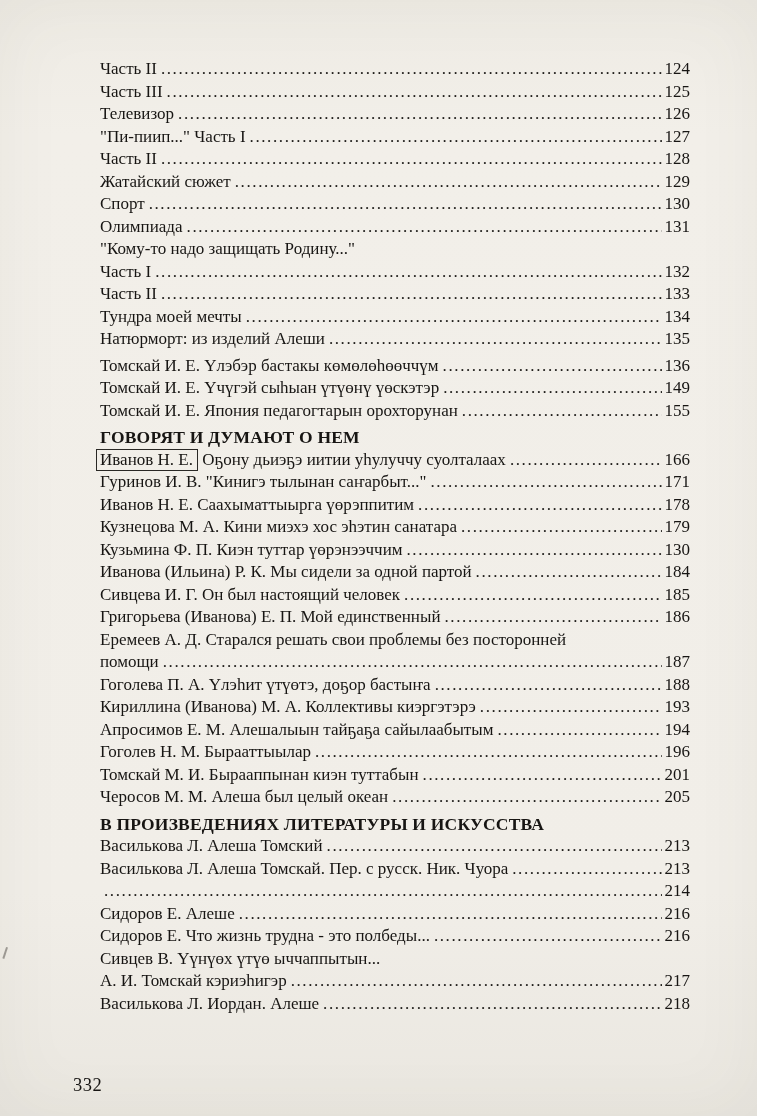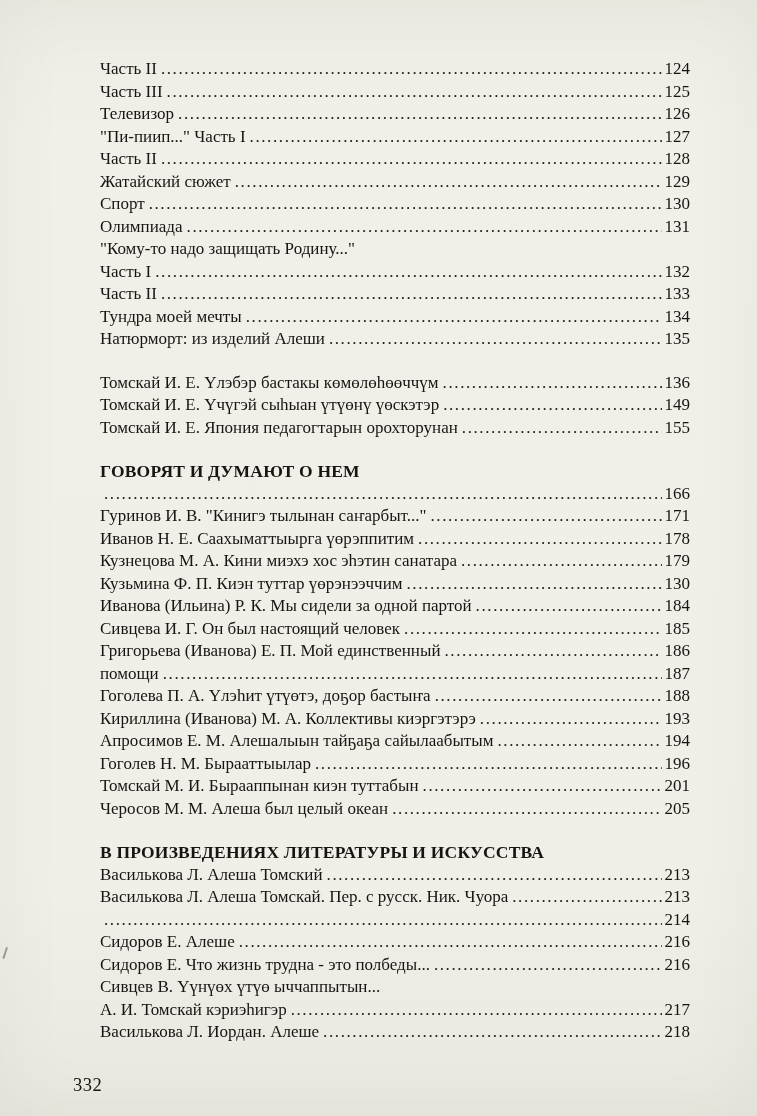--- a/index.html
+++ b/index.html
@@ -15,21 +15,21 @@
     font-family: "Liberation Serif", "DejaVu Serif", serif;
     color: #171513;
     position: relative;
   }
   .page {
     padding: 58px 67px 0 100px;
     box-sizing: border-box;
     width: 757px;
   }
   .toc-section {
-    margin-top: 21px;
+    margin-top: 4px;
   }
   .toc-section:first-child {
     margin-top: 0;
   }
   .heading {
     font-weight: bold;
     font-size: 17.5px;
     line-height: 22.5px;
     letter-spacing: 0.2px;
     white-space: nowrap;
@@ -163,20 +163,21 @@
         </div>
         <div class="toc-line">
           <span class="toc-text">Томскай И. Е. Япония педагогтарын орохторунан</span>
           <span class="leader"></span>
           <span class="pageno">155</span>
         </div>
       </section>
       <section class="toc-section">
         <div class="heading">ГОВОРЯТ И ДУМАЮТ О НЕМ</div>
         <div class="toc-line">
+          <span class="toc-text"><span class="boxed">Иванов Н. Е.</span> Оҕону дьиэҕэ иитии уһулуччу суолталаах</span>
           <span class="leader"></span>
           <span class="pageno">166</span>
         </div>
         <div class="toc-line">
           <span class="toc-text">Гуринов И. В. "Кинигэ тылынан саҥарбыт..."</span>
           <span class="leader"></span>
           <span class="pageno">171</span>
         </div>
         <div class="toc-line">
           <span class="toc-text">Иванов Н. Е. Саахыматтыырга үөрэппитим</span>
@@ -200,20 +201,23 @@
         </div>
         <div class="toc-line">
           <span class="toc-text">Сивцева И. Г. Он был настоящий человек</span>
           <span class="leader"></span>
           <span class="pageno">185</span>
         </div>
         <div class="toc-line">
           <span class="toc-text">Григорьева (Иванова) Е. П. Мой единственный</span>
           <span class="leader"></span>
           <span class="pageno">186</span>
+        </div>
+        <div class="toc-line">
+          <span class="toc-text">Еремеев А. Д. Старался решать свои проблемы без посторонней</span>
         </div>
         <div class="toc-line">
           <span class="toc-text">помощи</span>
           <span class="leader"></span>
           <span class="pageno">187</span>
         </div>
         <div class="toc-line">
           <span class="toc-text">Гоголева П. А. Үлэһит үтүөтэ, доҕор бастыҥа</span>
           <span class="leader"></span>
           <span class="pageno">188</span>

